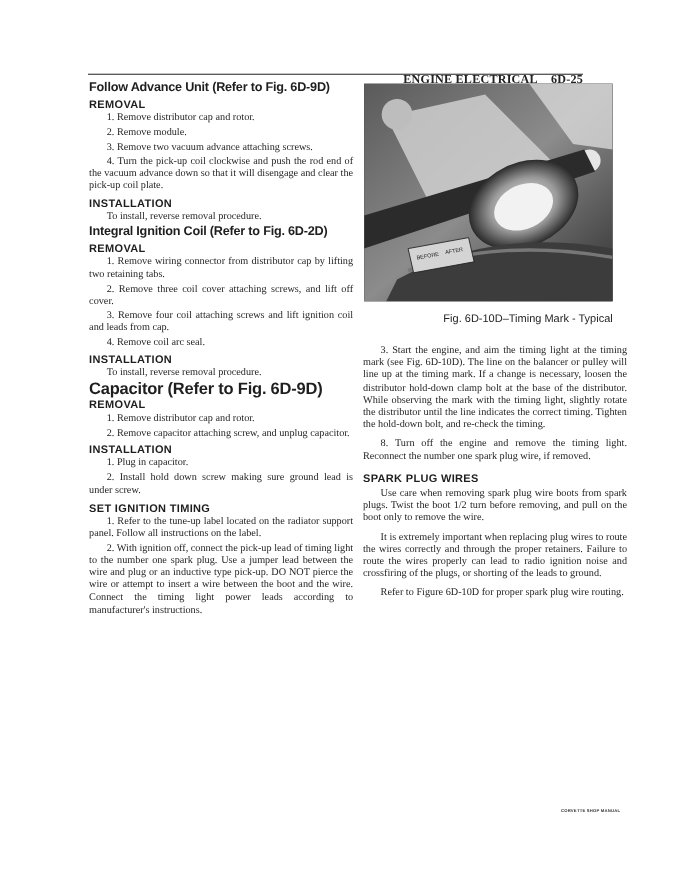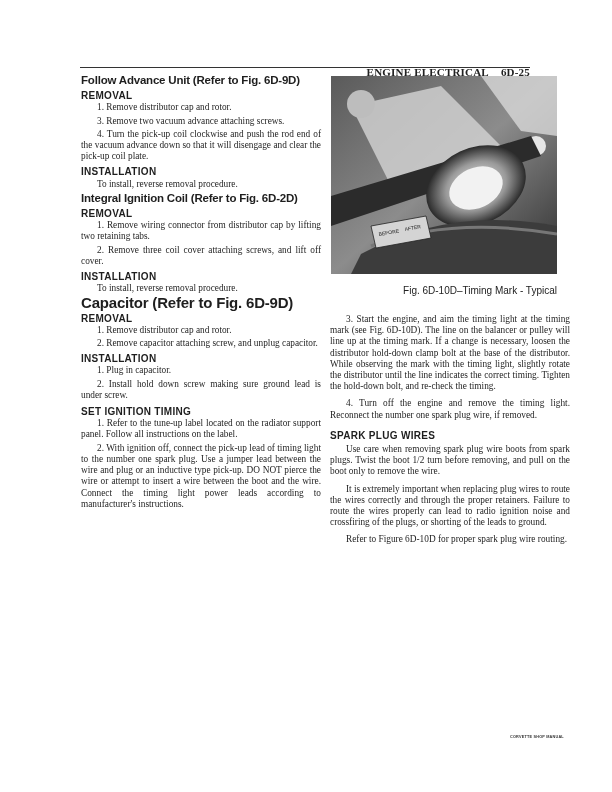--- a/index.html
+++ b/index.html
@@ -50,29 +50,32 @@
   <div class="header-text">
     <span>ENGINE ELECTRICAL</span><span class="code">6D-25</span>
   </div>
 </div>
 <div class="top-rule"></div>
 
 <div class="col col-left">
   <div class="sec-title">Follow Advance Unit (Refer to Fig. 6D-9D)</div>
   <div class="sub-title">REMOVAL</div>
   <p class="ind">1. Remove distributor cap and rotor.</p>
+  <p class="ind">2. Remove module.</p>
   <p class="ind">3. Remove two vacuum advance attaching screws.</p>
   <p class="ind">4. Turn the pick-up coil clockwise and push the rod end of the vacuum advance down so that it will disengage and clear the pick-up coil plate.</p>
   <div class="sub-title">INSTALLATION</div>
   <p class="ind">To install, reverse removal procedure.</p>
 
   <div class="sec-title" style="margin-top:3px">Integral Ignition Coil (Refer to Fig. 6D-2D)</div>
   <div class="sub-title">REMOVAL</div>
   <p class="ind">1. Remove wiring connector from distributor cap by lifting two retaining tabs.</p>
   <p class="ind">2. Remove three coil cover attaching screws, and lift off cover.</p>
+  <p class="ind">3. Remove four coil attaching screws and lift ignition coil and leads from cap.</p>
+  <p class="ind">4. Remove coil arc seal.</p>
   <div class="sub-title">INSTALLATION</div>
   <p class="ind">To install, reverse removal procedure.</p>
 
   <div class="sec-title small" style="margin-top:3px">Capacitor (Refer to Fig. 6D-9D)</div>
   <div class="sub-title">REMOVAL</div>
   <p class="ind">1. Remove distributor cap and rotor.</p>
   <p class="ind">2. Remove capacitor attaching screw, and unplug capacitor.</p>
   <div class="sub-title">INSTALLATION</div>
   <p class="ind">1. Plug in capacitor.</p>
   <p class="ind">2. Install hold down screw making sure ground lead is under screw.</p>
@@ -109,21 +112,21 @@
     <path d="M40 150 L95 140 L100 162 L45 172 Z" fill="#d4d4d4" stroke="#222" stroke-width="0.8"></path>
     <text x="48" y="160" font-family="Liberation Sans, sans-serif" font-size="5" fill="#222" transform="rotate(-10 48 160)">BEFORE</text>
     <text x="74" y="155" font-family="Liberation Sans, sans-serif" font-size="5" fill="#222" transform="rotate(-10 74 155)">AFTER</text>
   </svg>
 </div>
 <div class="fig-caption">Fig. 6D-10D–Timing Mark - Typical</div>
 
 <div class="col col-right">
   <p class="ind">3. Start the engine, and aim the timing light at the timing mark (see Fig. 6D-10D). The line on the balancer or pulley will line up at the timing mark. If a change is necessary, loosen the distributor hold-down clamp bolt at the base of the distributor. While observing the mark with the timing light, slightly rotate the distributor until the line indicates the correct timing. Tighten the hold-down bolt, and re-check the timing.</p>
   <div class="gap"></div>
-  <p class="ind">4. Turn off the engine and remove the timing light. Reconnect the number one spark plug wire, if removed.</p>
+  <p class="ind">8. Turn off the engine and remove the timing light. Reconnect the number one spark plug wire, if removed.</p>
   <div class="sub-title" style="margin-top:9px; margin-bottom:3px">SPARK PLUG WIRES</div>
   <p class="ind">Use care when removing spark plug wire boots from spark plugs. Twist the boot 1/2 turn before removing, and pull on the boot only to remove the wire.</p>
   <div class="gap"></div>
   <p class="ind">It is extremely important when replacing plug wires to route the wires correctly and through the proper retainers. Failure to route the wires properly can lead to radio ignition noise and crossfiring of the plugs, or shorting of the leads to ground.</p>
   <div class="gap"></div>
   <p class="ind">Refer to Figure 6D-10D for proper spark plug wire routing.</p>
 </div>
 
 <div class="footer">CORVETTE SHOP MANUAL</div>
 

